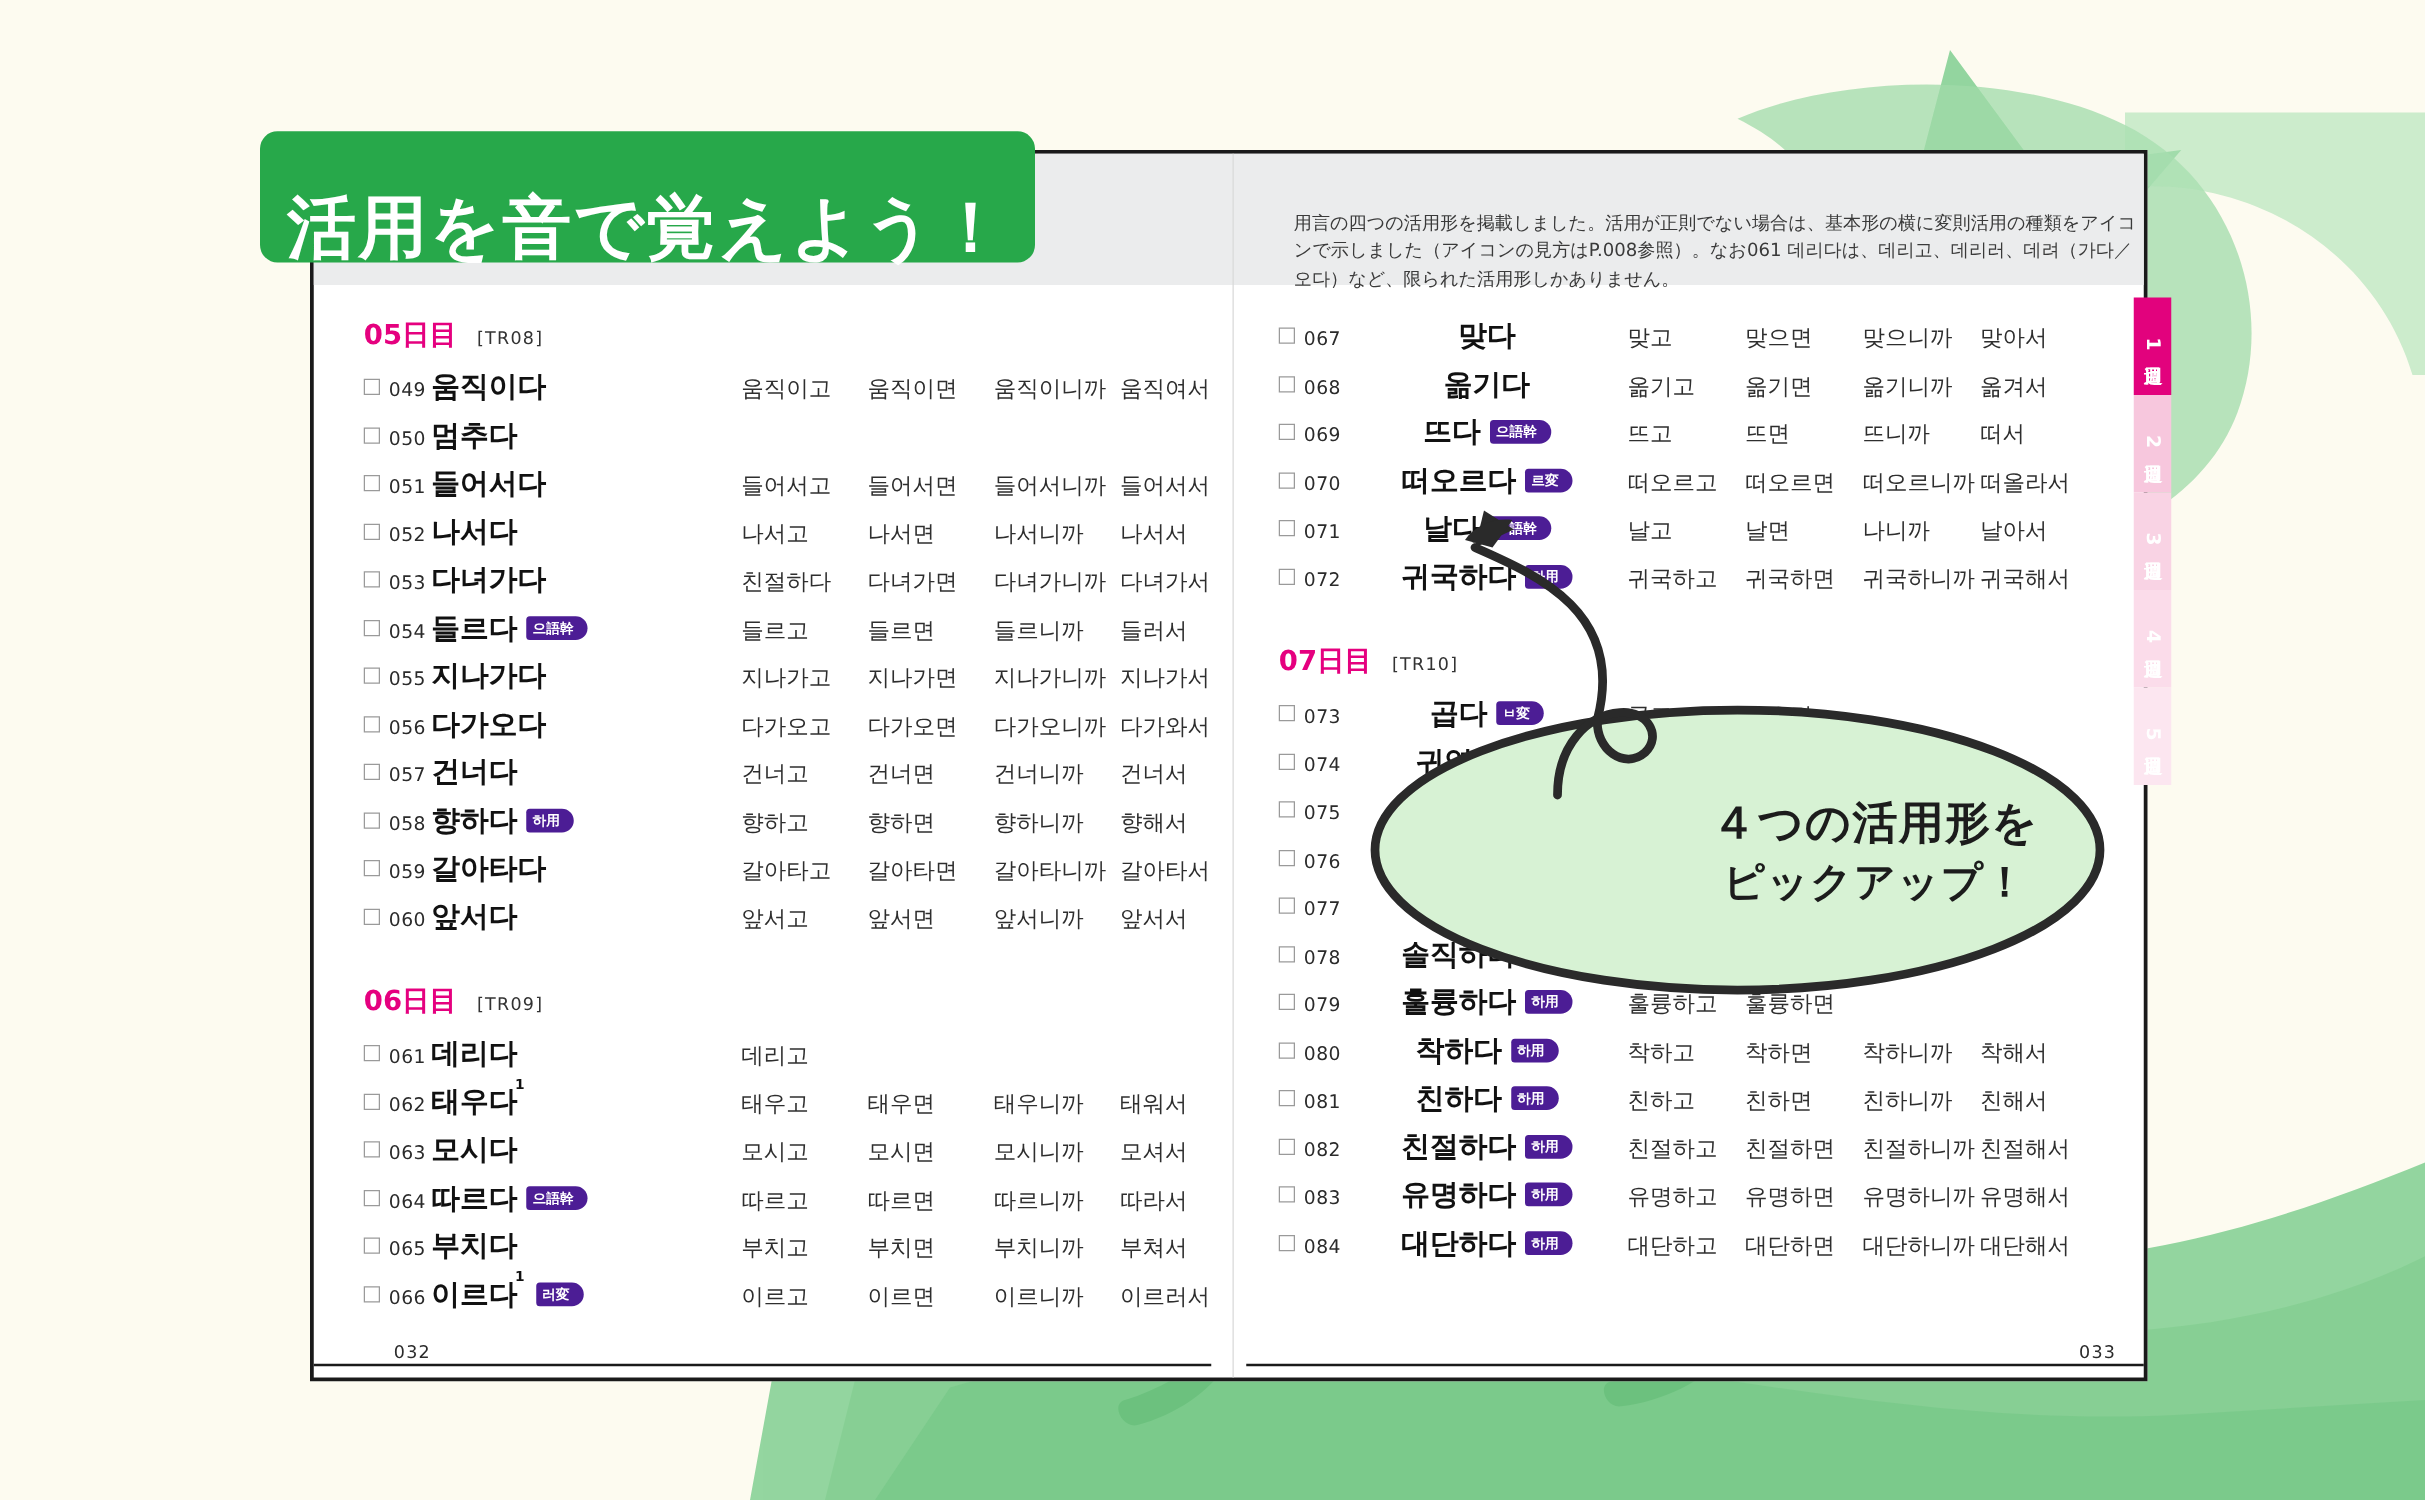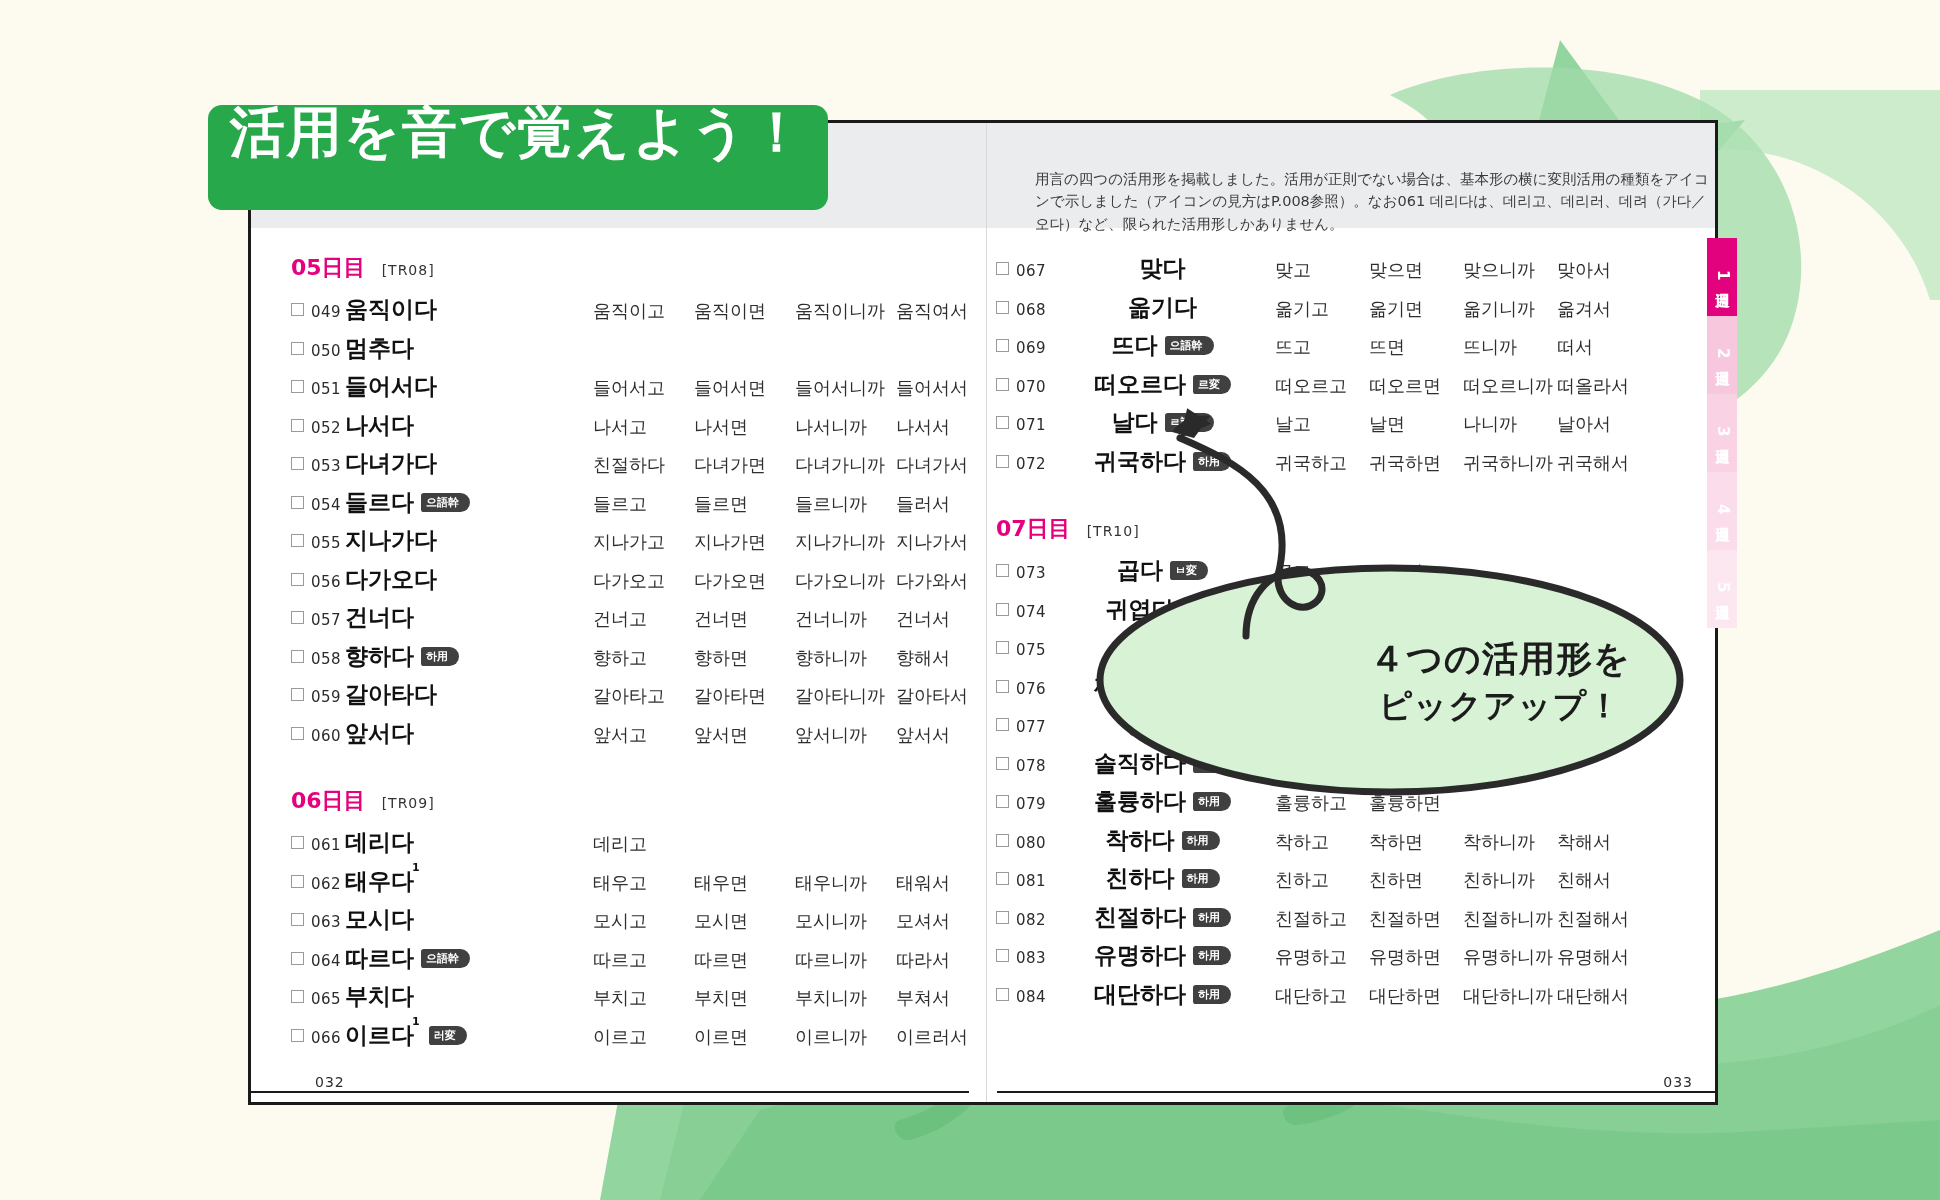--- a/index.html
+++ b/index.html
@@ -32,21 +32,21 @@
     width: 1px; background: #d9d9d9;
   }
 
   
   #title-banner {
     position: absolute;
     left: 208px; top: 105px;
     width: 620px; height: 105px;
     background: #27a84a;
     border-radius: 14px;
-    display: flex; align-items: flex-start; justify-content: center;
+    display: flex; align-items: flex-end; justify-content: center;
     z-index: 6;
   }
   #title-banner .txt {
     color: #ffffff;
     font-size: 55px;
     font-weight: 700;
     letter-spacing: 2px;
     line-height: 1;
     white-space: nowrap;
   }
@@ -58,21 +58,21 @@
     width: 680px;
     font-size: 14.5px;
     line-height: 1.55;
     color: #3a3a3a;
     z-index: 7;
   }
 
   
   .col { position: absolute; top: 0; }
   #col-left  { left: 40px;  width: 660px; }
-  #col-right { left: 745px; width: 680px; }
+  #col-right { left: 772px; width: 680px; }
 
   .daylabel { display: flex; align-items: baseline; gap: 16px; margin-bottom: 11px; }
   .daylabel .day {
     color: #e5007f; font-weight: 700; font-size: 22px; letter-spacing: 0px;
   }
   .daylabel .track { color: #333; font-size: 14px; letter-spacing: 1px; }
 
   .row {
     display: flex; align-items: baseline;
     height: 38.5px;
@@ -87,21 +87,21 @@
   }
   .num { font-size: 15px; color: #2b2b2b; width: 34px; flex: 0 0 34px; letter-spacing: .4px; }
   .base {
     font-size: 23px; font-weight: 700; color: #111;
     white-space: nowrap;
     display: flex; align-items: baseline; gap: 7px;
   }
   .base sup { font-size: 11px; font-weight: 700; position: relative; top: -9px; left: -2px; }
   .badge {
     display: inline-block;
-    background: #404040;
+    background: #4c1d95;
     color: #fff;
     font-size: 11px;
     font-weight: 700;
     padding: 2px 11px 2px 5px;
     border-radius: 3px 10px 10px 3px;
     position: relative; top: -4px;
     letter-spacing: 0px;
     white-space: nowrap;
   }
   .forms { display: flex; flex: 1; }

